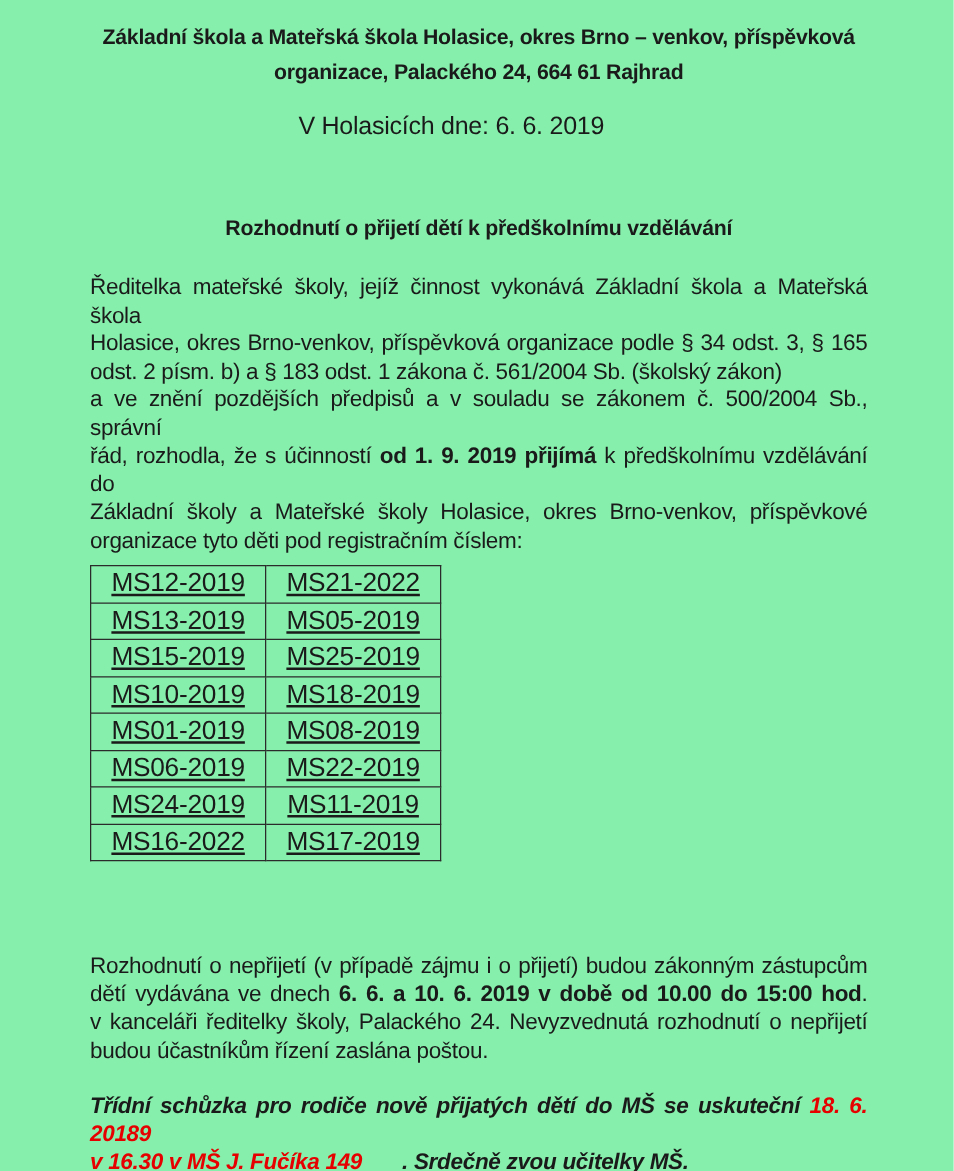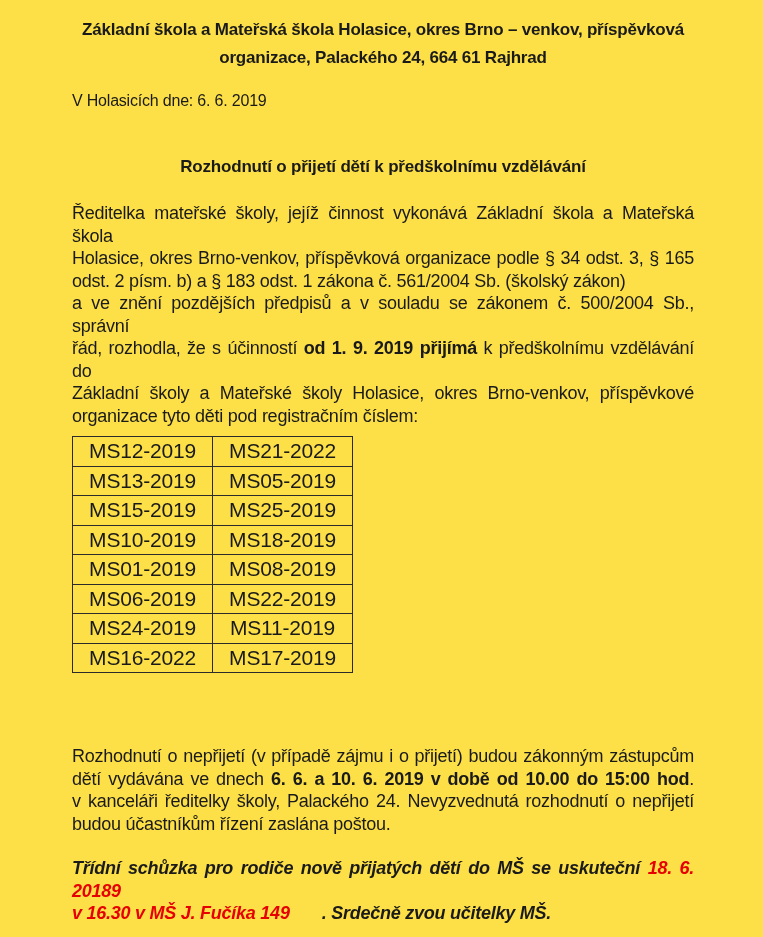--- a/index.html
+++ b/index.html
@@ -5,45 +5,45 @@
   html, body {
     margin: 0;
     padding: 0;
     background: #ffffff;
   }
   .page {
     position: relative;
     width: 763px;
     height: 937px;
     margin: 0 auto;
-    background: #fde047;
+    background: #86efac;
     color: #1a1a1a;
     font-family: "Liberation Sans", "DejaVu Sans", sans-serif;
     box-sizing: border-box;
     padding: 0 69px 0 72px;
     overflow: hidden;
   }
   .header {
     margin-top: 16px;
     text-align: center;
     font-weight: bold;
     font-size: 17px;
     line-height: 28px;
     letter-spacing: -0.2px;
   }
   .dateline {
     margin-top: 18px;
-    text-align: left;
+    text-align: center;
     padding-right: 44px;
-    font-size: 16px;
+    font-size: 20px;
     line-height: 22px;
     letter-spacing: -0.2px;
   }
   .doc-title {
-    margin-top: 44px;
+    margin-top: 60px;
     text-align: center;
     font-weight: bold;
     font-size: 17px;
     line-height: 22px;
     letter-spacing: -0.2px;
   }
   .para {
     font-size: 18px;
     line-height: 22.5px;
     letter-spacing: -0.25px;
@@ -56,20 +56,21 @@
     white-space: normal;
   }
   .tline.full {
     text-align: justify;
     text-align-last: justify;
   }
   table.reg {
     margin-top: 9px;
     border-collapse: collapse;
     table-layout: fixed;
+    text-decoration: underline;
   }
   table.reg td {
     width: 139px;
     height: 28.5px;
     border: 1.5px solid #2b2b2b;
     text-align: center;
     vertical-align: middle;
     font-size: 21px;
     letter-spacing: -0.2px;
     padding: 0;

